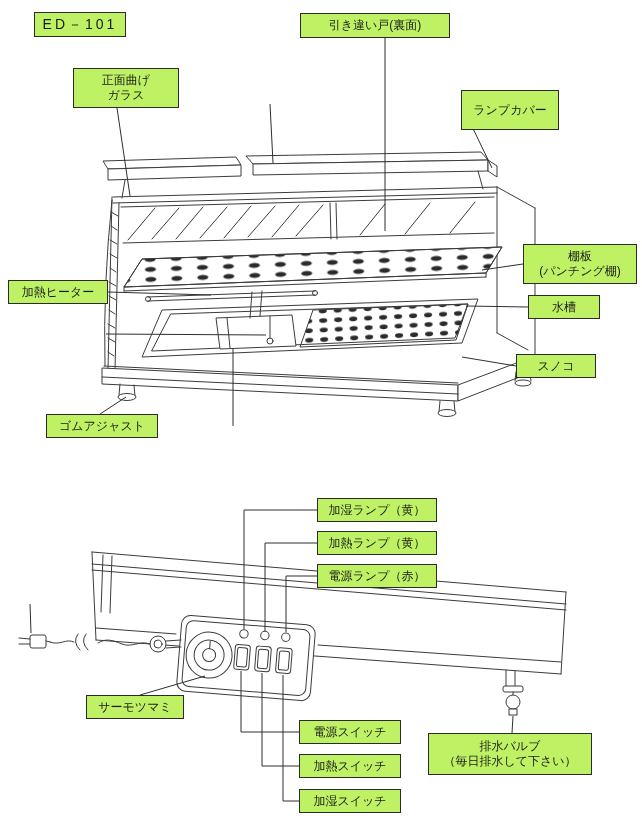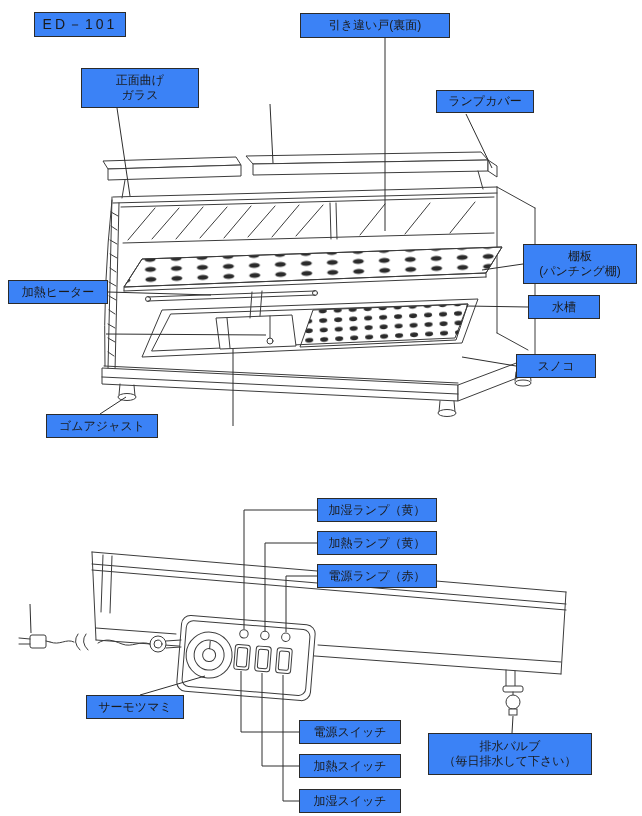--- a/index.html
+++ b/index.html
@@ -6,21 +6,21 @@
   .page{
     position:relative;width:642px;height:816px;background:#fff;overflow:hidden;
     font-family:"Liberation Sans","DejaVu Sans",sans-serif;color:#1a1a1a;
   }
   svg.art{position:absolute;left:0;top:0;z-index:1;}
   .ln{stroke:#3c3c3c;stroke-width:1;fill:none;stroke-linecap:round;}
   .wh{stroke:#3c3c3c;stroke-width:1;fill:#ffffff;}
   .ld{stroke:#2e2e2e;stroke-width:1;fill:none;}
   .lbl{
     position:absolute;z-index:2;box-sizing:border-box;
-    border:1px solid #2b2b2b;background:#3b82f6;
+    border:1px solid #2b2b2b;background:#bef264;
     display:flex;flex-direction:column;align-items:center;justify-content:center;
     font-size:12px;line-height:1.25;white-space:nowrap;padding:1px 4px;
   }
   .lbl.model{font-size:14px;letter-spacing:3px;justify-content:center;}
 </style>
 </head>
 <body>
 
 <div class="page">
 
@@ -222,27 +222,27 @@
       <polyline class="ld" points="299,766 262,766 262,673"></polyline>
       <polyline class="ld" points="299,801 283,801 283,675"></polyline>
       <line class="ld" x1="512" y1="733" x2="513" y2="716"></line>
     </g>
   </svg>
 
   <div class="lbl model" style="left:34px;top:12px;width:92px;height:25px">ED－101</div>
 
   <div class="lbl" style="left:300px;top:13px;width:150px;height:25px">引き違い戸(裏面)</div>
 
-  <div class="lbl" style="left:81px;top:68px;width:118px;height:40px">
+  <div class="lbl" style="left:73px;top:68px;width:106px;height:40px">
     <span>正面曲げ</span>
     <span>ガラス</span>
   </div>
 
 
-  <div class="lbl" style="left:436px;top:90px;width:98px;height:23px">ランプカバー</div>
+  <div class="lbl" style="left:461px;top:90px;width:98px;height:40px">ランプカバー</div>
 
   <div class="lbl" style="left:523px;top:244px;width:114px;height:40px">
     <span>棚板</span>
     <span>(パンチング棚)</span>
   </div>
 
   <div class="lbl" style="left:8px;top:280px;width:100px;height:24px">加熱ヒーター</div>
 
   <div class="lbl" style="left:528px;top:295px;width:72px;height:24px">水槽</div>
 

